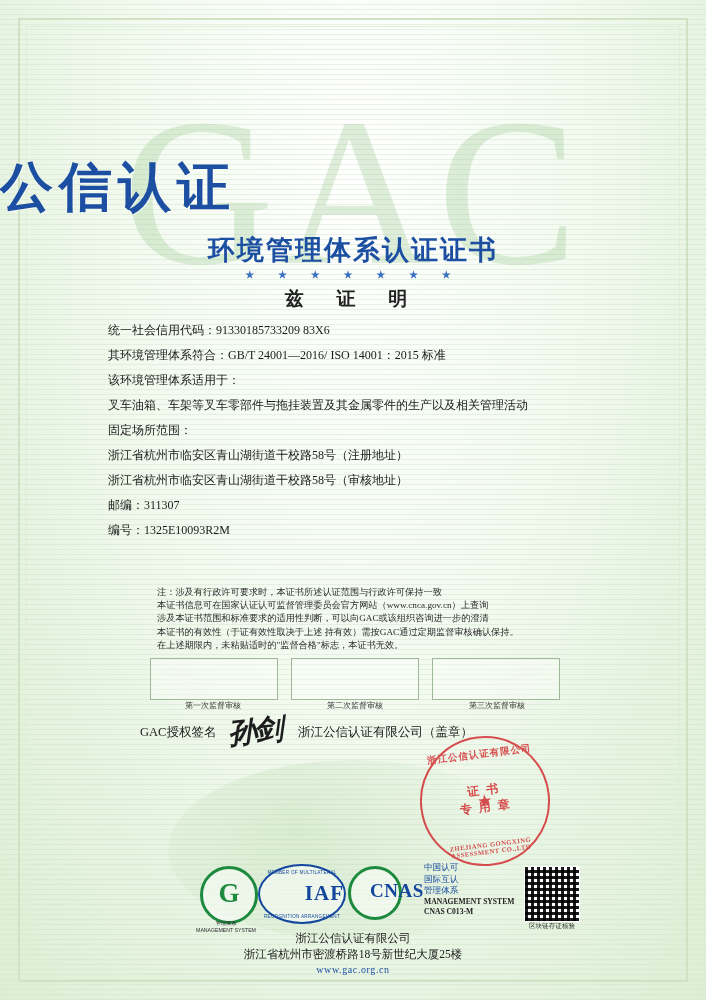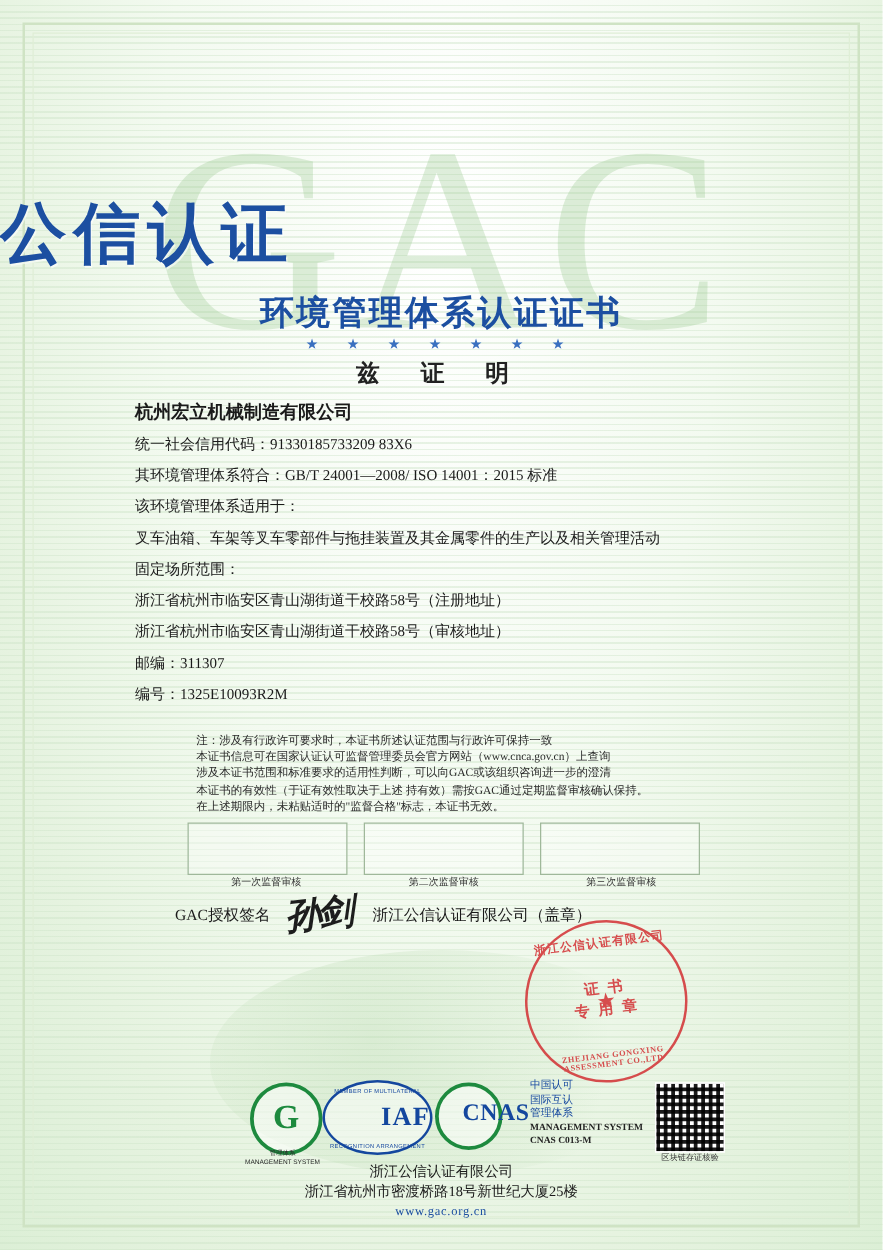--- a/index.html
+++ b/index.html
@@ -394,23 +394,22 @@
 
   <div class="frame-outer"></div>
   <div class="frame-inner"></div>
 
   <div class="title-main">公信认证</div>
   <div class="title-sub">环境管理体系认证证书</div>
   <div class="star-row">★ ★ ★ ★ ★ ★ ★</div>
   <div class="hereby">兹 证 明</div>
 
   <div class="body-block">
-    <div class="body-line company">杭州宏立机械制造有限公司</div>
     <div class="body-line">统一社会信用代码：91330185733209 83X6</div>
-    <div class="body-line">其环境管理体系符合：GB/T 24001—2008/ ISO 14001：2015 标准</div>
+    <div class="body-line">其环境管理体系符合：GB/T 24001—2016/ ISO 14001：2015 标准</div>
     <div class="body-line">该环境管理体系适用于：</div>
     <div class="body-line">叉车油箱、车架等叉车零部件与拖挂装置及其金属零件的生产以及相关管理活动</div>
     <div class="body-line">固定场所范围：</div>
     <div class="body-line">浙江省杭州市临安区青山湖街道干校路58号（注册地址）</div>
     <div class="body-line">浙江省杭州市临安区青山湖街道干校路58号（审核地址）</div>
     <div class="body-line">邮编：311307</div>
     <div class="body-line">编号：1325E10093R2M</div>
   </div>
 
 

